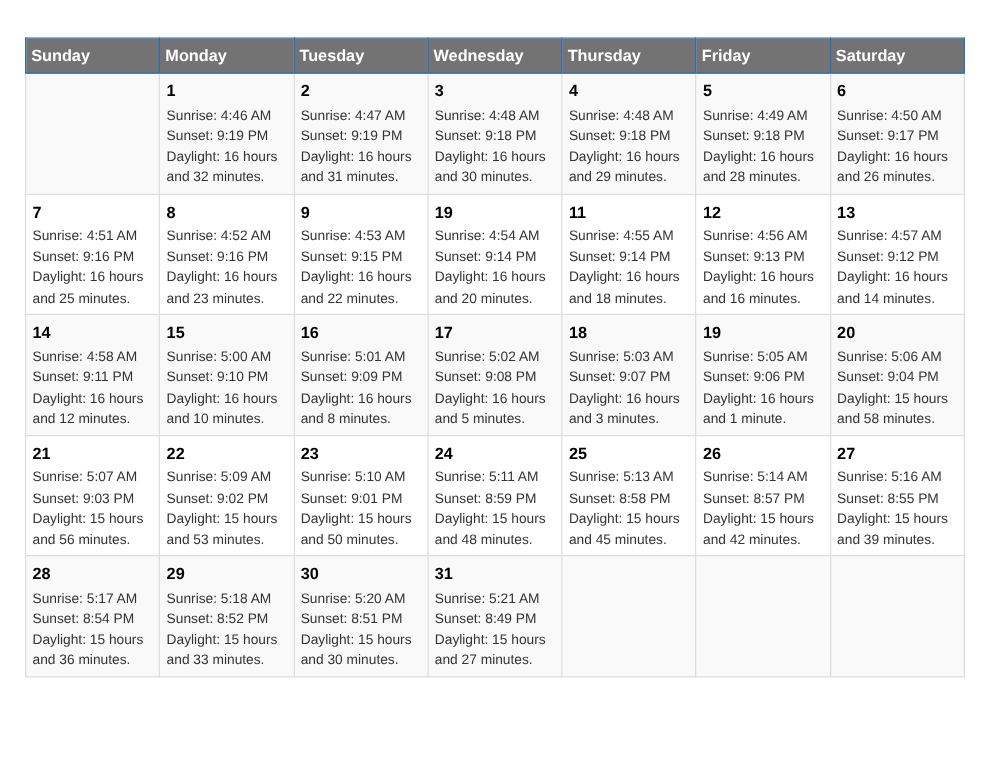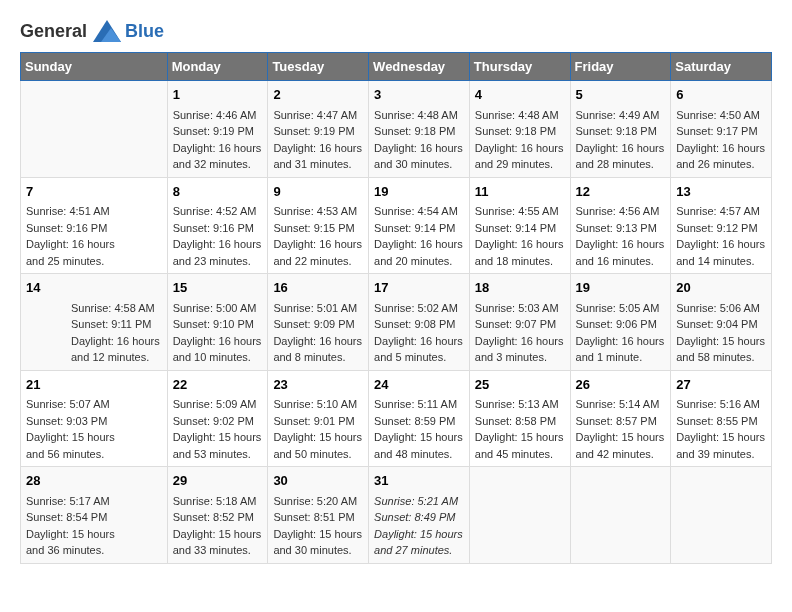--- a/index.html
+++ b/index.html
@@ -90,28 +90,20 @@
     .cell-content {
       font-size: 11px;
       color: #333;
       line-height: 1.5;
     }
   </style>
 </head>
 <body>
 
 <div class="header">
-  <div class="logo">
-    <span class="logo-text-general">General</span>
-    <svg class="logo-icon" viewBox="0 0 28 22" xmlns="http://www.w3.org/2000/svg">
-      <polygon points="0,22 14,0 28,22" fill="#2a6db5"></polygon>
-      <polygon points="8,22 18,8 28,22" fill="#4a90d9"></polygon>
-    </svg>
-    <span class="logo-text-blue">Blue</span>
-  </div>
 </div>
 
 <table>
   <thead>
     <tr id="header-row">
         <th>Sunday</th>
         <th>Monday</th>
         <th>Tuesday</th>
         <th>Wednesday</th>
         <th>Thursday</th>
@@ -212,21 +204,21 @@
           <span class="day-num">13</span>
           <div class="cell-content" style="white-space: pre-line;">Sunrise: 4:57 AM
 Sunset: 9:12 PM
 Daylight: 16 hours
 and 14 minutes.</div>
         </td>
       </tr>
       <tr>
         <td>
           <span class="day-num">14</span>
-          <div class="cell-content" style="white-space: pre-line; margin-left: 45px;">Sunrise: 4:58 AM
+          <div class="cell-content" style="white-space: pre-line;">Sunrise: 4:58 AM
 Sunset: 9:11 PM
 Daylight: 16 hours
 and 12 minutes.</div>
         </td>
         <td>
           <span class="day-num">15</span>
           <div class="cell-content" style="white-space: pre-line;">Sunrise: 5:00 AM
 Sunset: 9:10 PM
 Daylight: 16 hours
 and 10 minutes.</div>
@@ -335,21 +327,21 @@
         </td>
         <td>
           <span class="day-num">30</span>
           <div class="cell-content" style="white-space: pre-line;">Sunrise: 5:20 AM
 Sunset: 8:51 PM
 Daylight: 15 hours
 and 30 minutes.</div>
         </td>
         <td>
           <span class="day-num">31</span>
-          <div class="cell-content" style="white-space: pre-line; font-style: italic;">Sunrise: 5:21 AM
+          <div class="cell-content" style="white-space: pre-line;">Sunrise: 5:21 AM
 Sunset: 8:49 PM
 Daylight: 15 hours
 and 27 minutes.</div>
         </td>
         <td></td>
         <td></td>
         <td></td>
       </tr>
     </tbody>
 </table>

